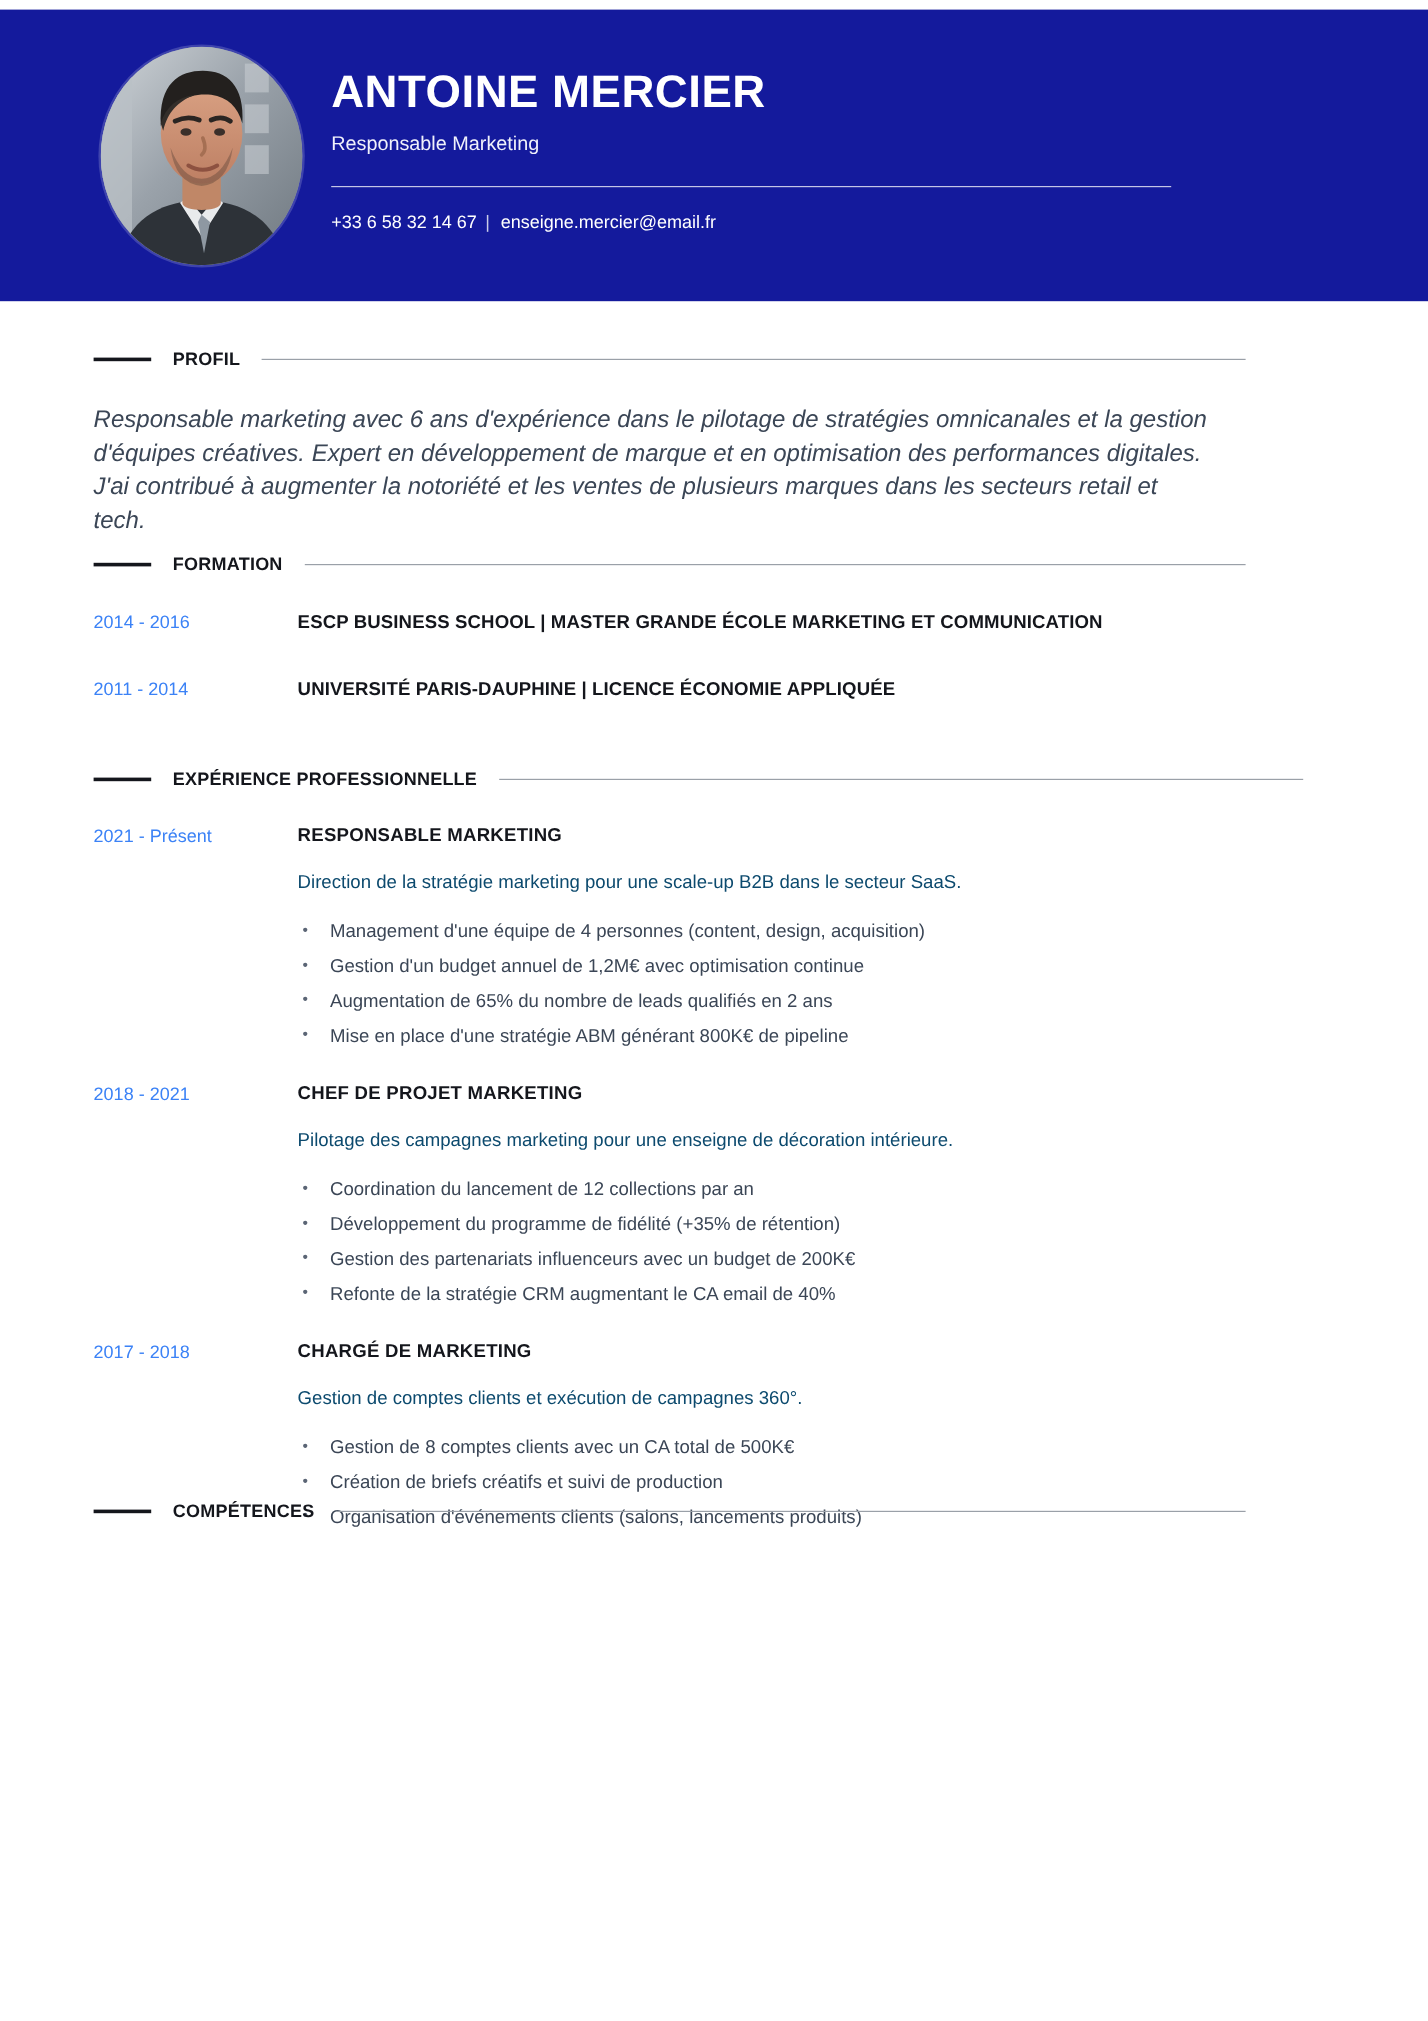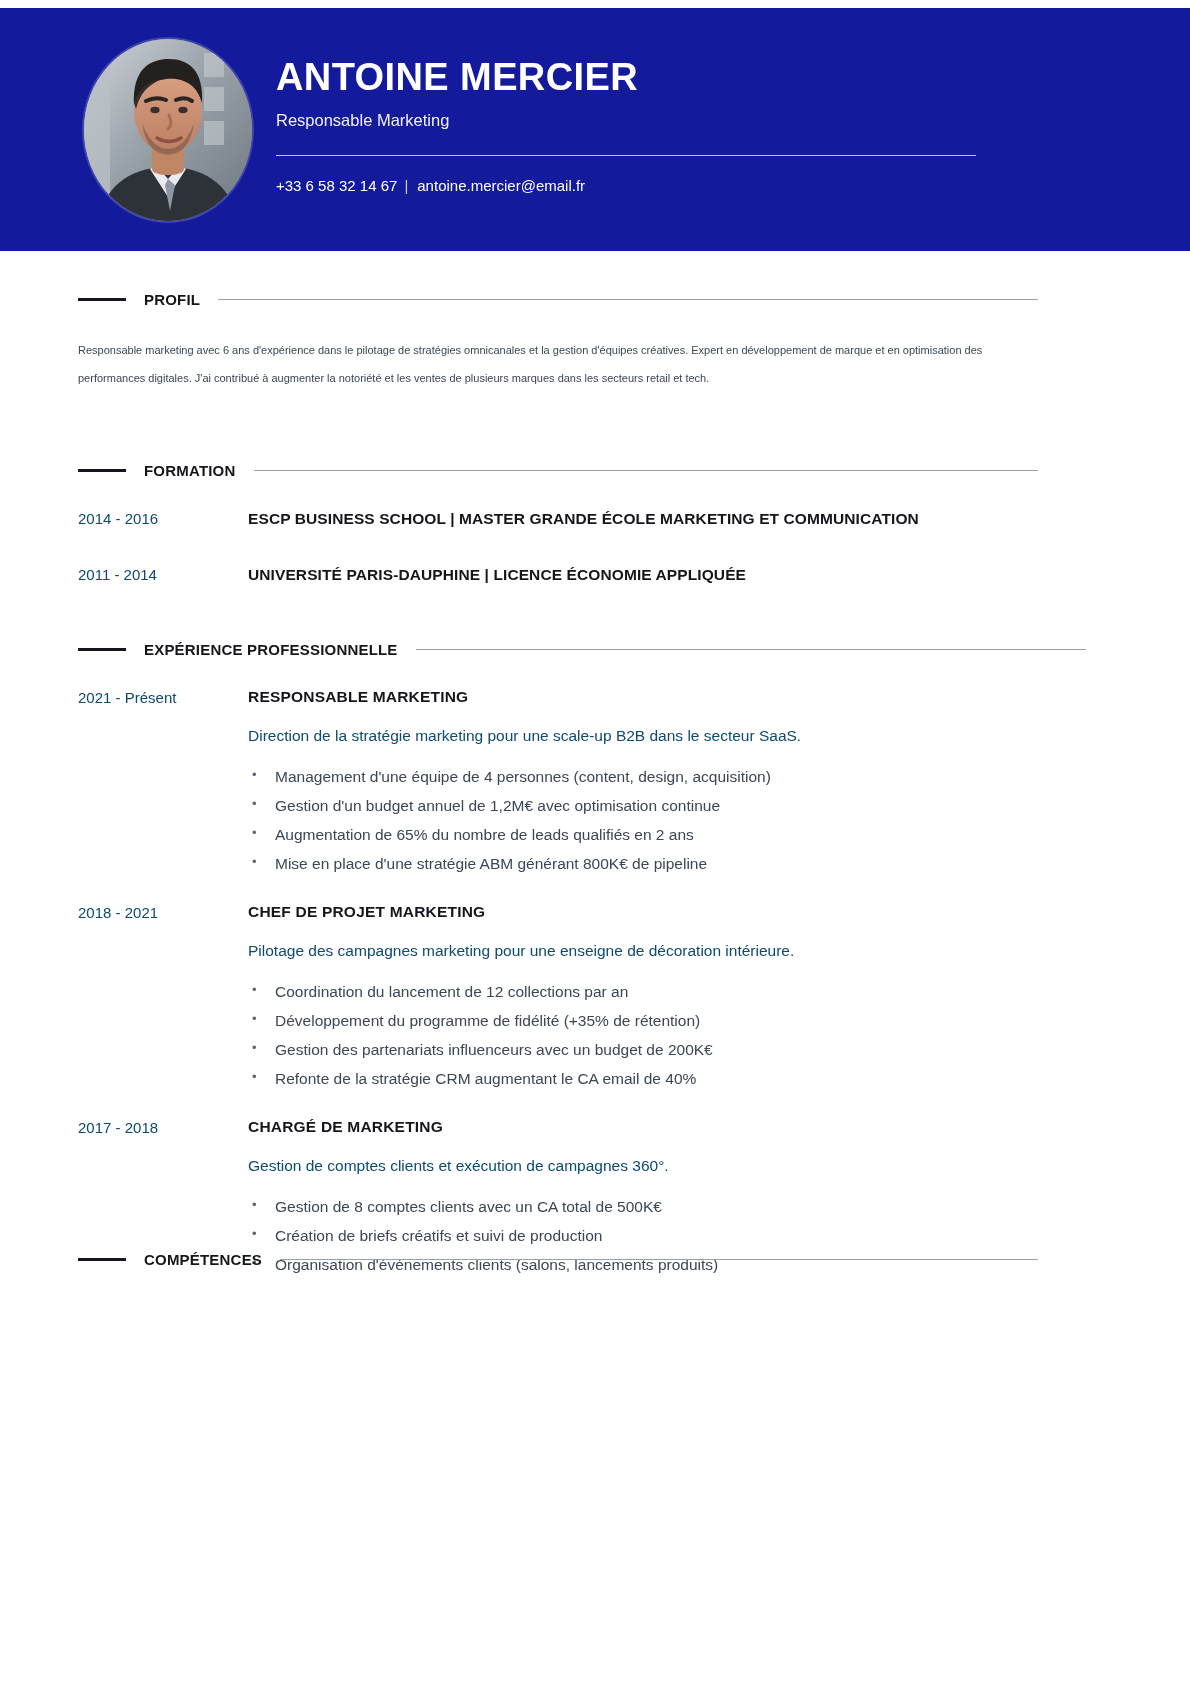--- a/index.html
+++ b/index.html
@@ -56,27 +56,27 @@
   }
   .sec-title{
     font-size:15px;font-weight:bold;color:#14161c;
     letter-spacing:.2px;margin-left:18px;white-space:nowrap;
   }
   .sec-rule{
     height:1px;background:#9aa0a8;margin-left:18px;flex:1;
   }
 
   .body-text{
-    position:absolute;font-size:11px;line-height:28px;color:#3b4656;
+    position:absolute;font-size:20px;line-height:28px;color:#3b4656;font-style:italic;
   }
 
   
   .row{position:absolute;display:flex;}
   .dates{
-    width:170px;flex:none;font-size:15px;color:#0c4a6e;line-height:25px;
+    width:170px;flex:none;font-size:15px;color:#3b82f6;line-height:25px;
   }
   .entry{flex:1;}
   .entry-title{
     font-size:15.5px;font-weight:bold;color:#14161c;line-height:25px;
     letter-spacing:.1px;
   }
   .job-title{
     font-size:15.5px;font-weight:bold;color:#14161c;line-height:24px;
     letter-spacing:.2px;
   }
@@ -147,21 +147,21 @@
     </div>
 
     <div class="hdr-text">
       <div class="name">ANTOINE MERCIER</div>
       <div class="role">Responsable Marketing</div>
     </div>
 
     <div class="hdr-rule"></div>
 
     <div class="contact">
-      <span>+33 6 58 32 14 67</span><span class="sep">|</span><span>antoine.mercier@email.fr</span>
+      <span>+33 6 58 32 14 67</span><span class="sep">|</span><span>enseigne.mercier@email.fr</span>
     </div>
   </div>
 
   <div class="section-head" style="left:78px;top:289px;width:960px;">
     <span class="dash"></span>
     <span class="sec-title">PROFIL</span>
     <span class="sec-rule"></span>
   </div>
   <div class="body-text" style="left:78px;top:336px;width:935px;">Responsable marketing avec 6 ans d'expérience dans le pilotage de stratégies omnicanales et la gestion d'équipes créatives. Expert en développement de marque et en optimisation des performances digitales. J'ai contribué à augmenter la notoriété et les ventes de plusieurs marques dans les secteurs retail et tech.</div>
 

